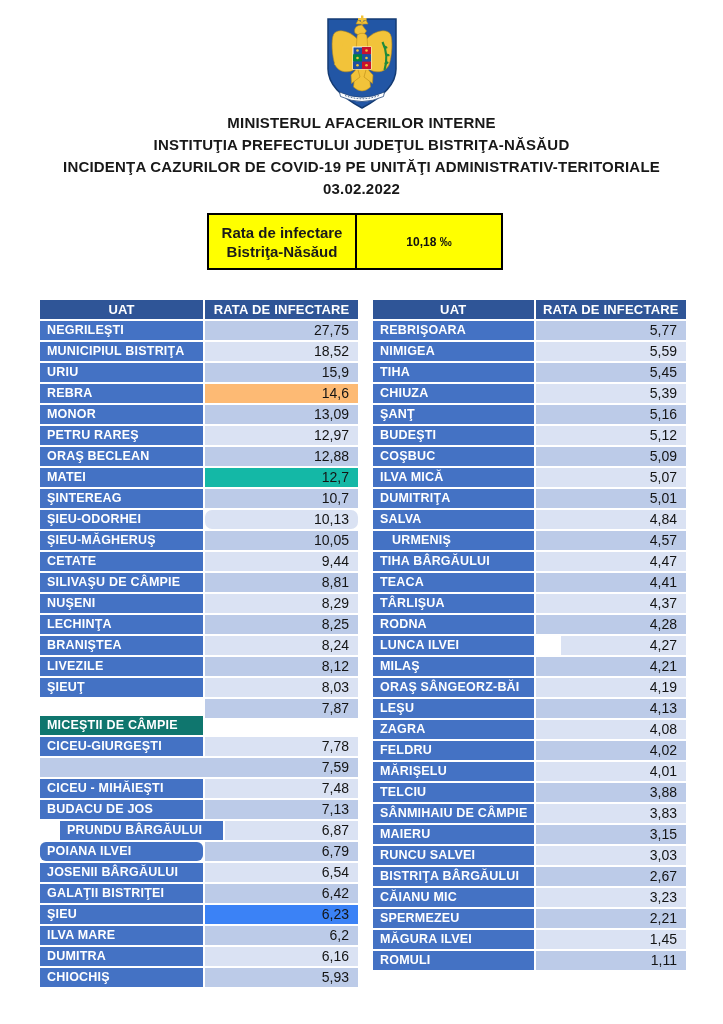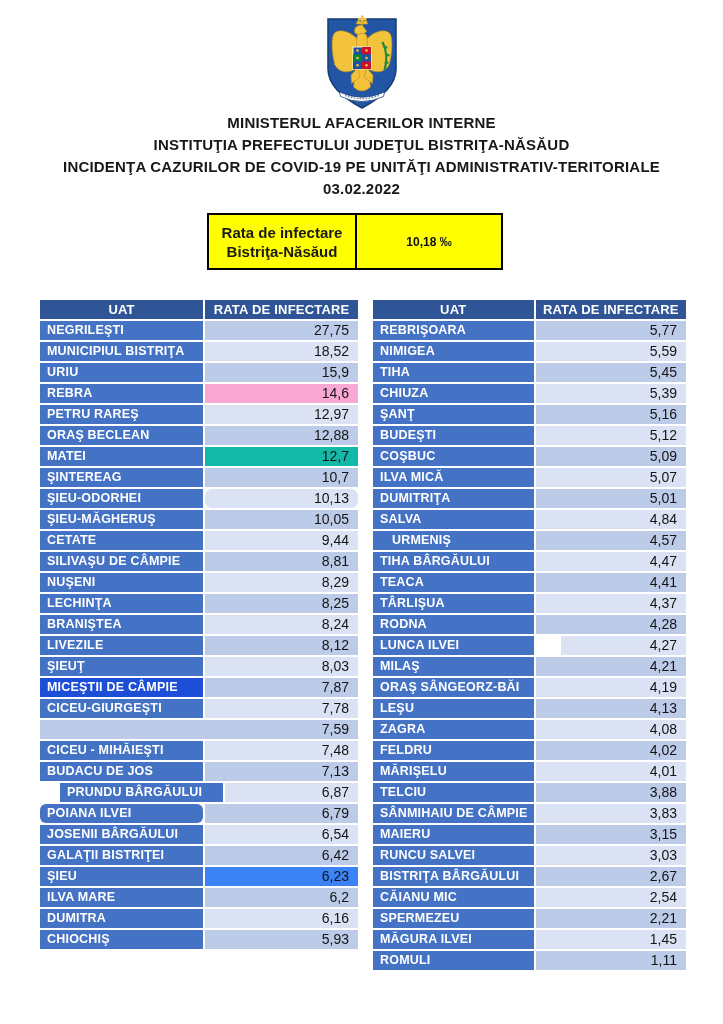--- a/index.html
+++ b/index.html
@@ -126,21 +126,25 @@
         <div class="trow">
           <div class="td name col-name" style="background: rgb(68, 114, 196);">MUNICIPIUL BISTRIŢA</div>
           <div class="td val col-val" style="background: rgb(218, 226, 243);">18,52</div>
         </div>
         <div class="trow">
           <div class="td name col-name" style="background: rgb(68, 114, 196);">URIU</div>
           <div class="td val col-val" style="background: rgb(188, 203, 232);">15,9</div>
         </div>
         <div class="trow">
           <div class="td name col-name" style="background: rgb(68, 114, 196);">REBRA</div>
-          <div class="td val col-val" style="background: #f9a8d4; padding-left: 24px;">14,6</div>
+          <div class="td val col-val" style="background: #fdba74; padding-left: 24px;">14,6</div>
+        </div>
+        <div class="trow">
+          <div class="td name col-name" style="background: rgb(68, 114, 196);">MONOR</div>
+          <div class="td val col-val" style="background: rgb(188, 203, 232);">13,09</div>
         </div>
         <div class="trow">
           <div class="td name col-name" style="background: rgb(68, 114, 196);">PETRU RAREŞ</div>
           <div class="td val col-val" style="background: rgb(218, 226, 243);">12,97</div>
         </div>
         <div class="trow">
           <div class="td name col-name" style="background: rgb(68, 114, 196);">ORAŞ BECLEAN</div>
           <div class="td val col-val" style="background: rgb(188, 203, 232);">12,88</div>
         </div>
         <div class="trow">
@@ -181,21 +185,21 @@
         </div>
         <div class="trow">
           <div class="td name col-name" style="background: rgb(68, 114, 196);">LIVEZILE</div>
           <div class="td val col-val" style="background: rgb(188, 203, 232);">8,12</div>
         </div>
         <div class="trow">
           <div class="td name col-name" style="background: rgb(68, 114, 196);">ŞIEUŢ</div>
           <div class="td val col-val" style="background: rgb(218, 226, 243);">8,03</div>
         </div>
         <div class="trow">
-          <div class="td name col-name" style="background: #1d4ed8;">MICEŞTII DE CÂMPIE</div>
+          <div class="td name col-name" style="background: #0f766e; margin-top: 17px;">MICEŞTII DE CÂMPIE</div>
           <div class="td val col-val" style="background: rgb(188, 203, 232);">7,87</div>
         </div>
         <div class="trow">
           <div class="td name col-name" style="background: rgb(68, 114, 196);">CICEU-GIURGEŞTI</div>
           <div class="td val col-val" style="background: rgb(218, 226, 243);">7,78</div>
         </div>
         <div class="trow">
           <div class="td val col-val" style="background: rgb(188, 203, 232);">7,59</div>
         </div>
         <div class="trow">
@@ -350,21 +354,21 @@
         <div class="trow">
           <div class="td name col-name" style="background: rgb(68, 114, 196);">RUNCU SALVEI</div>
           <div class="td val col-val" style="background: rgb(218, 226, 243);">3,03</div>
         </div>
         <div class="trow">
           <div class="td name col-name" style="background: rgb(68, 114, 196);">BISTRIŢA BÂRGĂULUI</div>
           <div class="td val col-val" style="background: rgb(188, 203, 232);">2,67</div>
         </div>
         <div class="trow">
           <div class="td name col-name" style="background: rgb(68, 114, 196);">CĂIANU MIC</div>
-          <div class="td val col-val" style="background: rgb(218, 226, 243);">2,54</div>
+          <div class="td val col-val" style="background: rgb(218, 226, 243);">3,23</div>
         </div>
         <div class="trow">
           <div class="td name col-name" style="background: rgb(68, 114, 196);">SPERMEZEU</div>
           <div class="td val col-val" style="background: rgb(188, 203, 232);">2,21</div>
         </div>
         <div class="trow">
           <div class="td name col-name" style="background: rgb(68, 114, 196);">MĂGURA ILVEI</div>
           <div class="td val col-val" style="background: rgb(218, 226, 243);">1,45</div>
         </div>
         <div class="trow">

